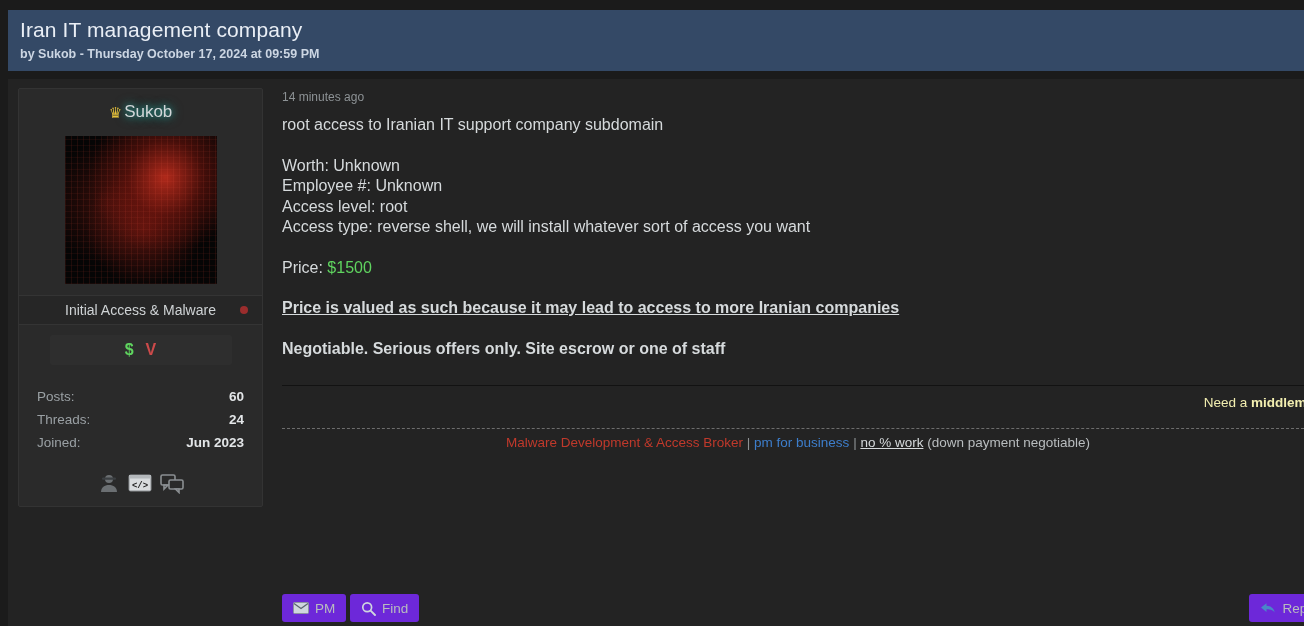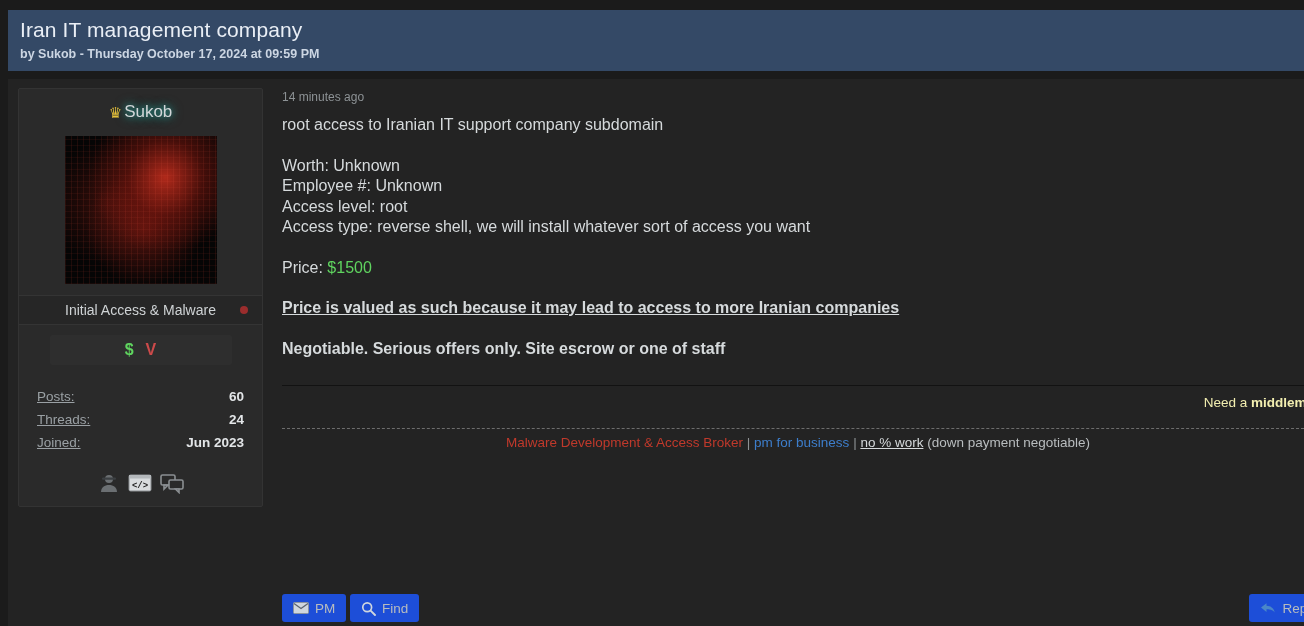--- a/index.html
+++ b/index.html
@@ -168,21 +168,21 @@
   .award.money { color: #5fd45f; }
   .award.vendor { color: #cc4a4a; }
 
   .stats { margin-top: 20px; padding: 0 10px; }
   .stat-row {
     display: flex;
     justify-content: space-between;
     font-size: 13.5px;
     line-height: 23px;
   }
-  .stat-label { color: #9aa0a4; text-decoration: underline; }
+  .stat-label { color: #9aa0a4; }
   .stat-value { color: #e3e6e8; font-weight: bold; }
   .stat-value.rep { color: #49b349; }
 
   .author-icons {
     margin-top: 18px;
     display: flex;
     align-items: center;
     justify-content: center;
     gap: 8px;
   }
@@ -257,21 +257,21 @@
   
   .post-footer {
     position: absolute;
     left: 9px; right: 0;
     bottom: 4px;
     height: 32px;
   }
   .btn {
     position: absolute;
     height: 28px;
-    background: #1d4ed8;
+    background: #6d28d9;
     border-radius: 3px;
     display: flex;
     align-items: center;
     gap: 6px;
     padding: 0 11px;
     font-size: 13.5px;
     color: #b8bcbe;
     cursor: pointer;
     user-select: none;
   }

